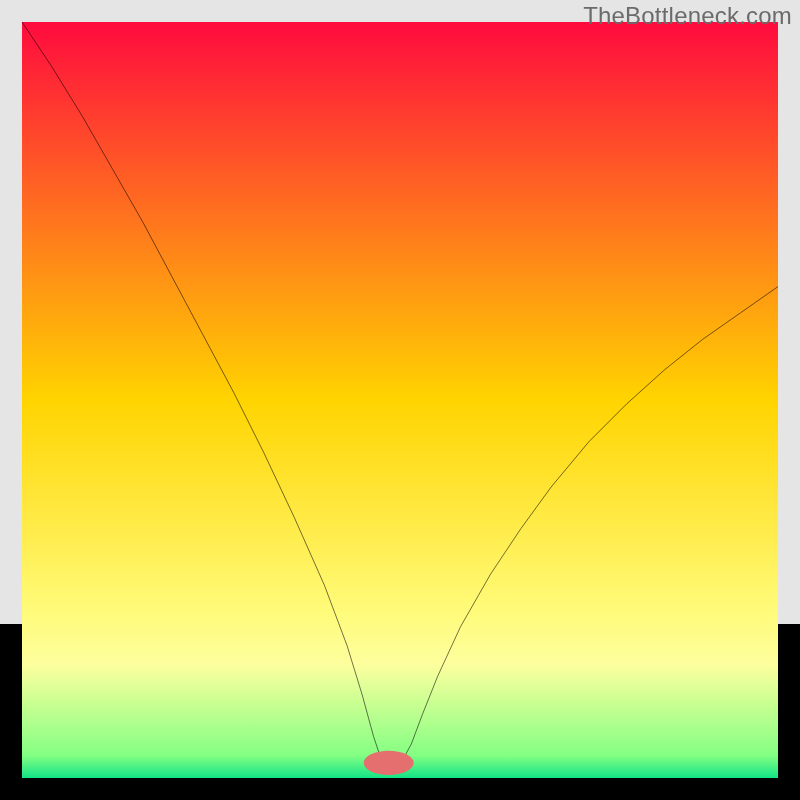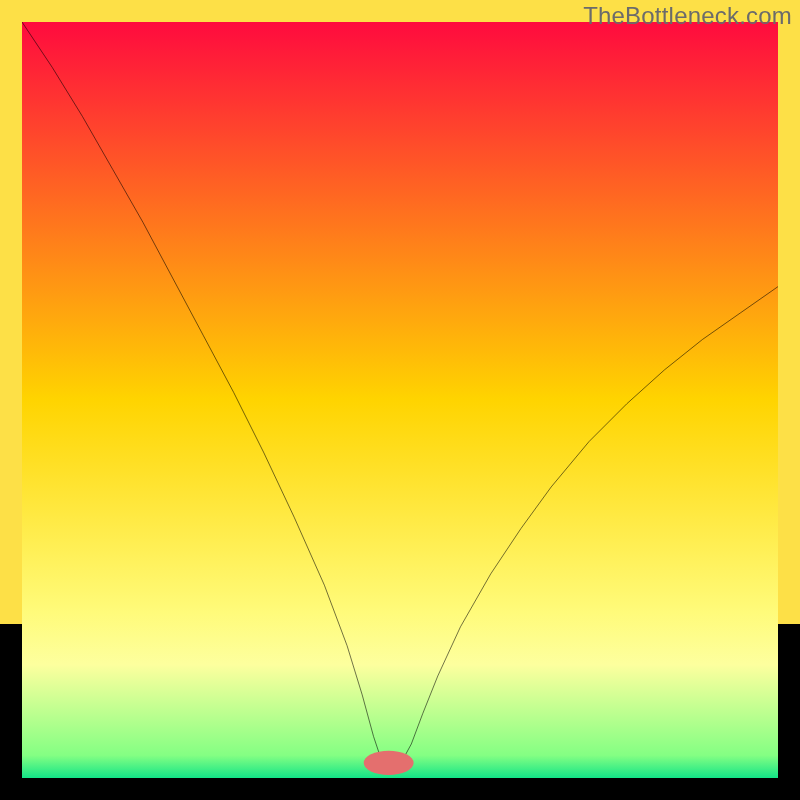--- a/index.html
+++ b/index.html
@@ -7,21 +7,21 @@
     padding: 0;
     width: 800px;
     height: 800px;
     background: #000;
     overflow: hidden;
   }
   .frame {
     position: relative;
     width: 800px;
     height: 624px;
-    background: #fde047;
+    background: #e5e5e5;
   }
   .plot {
     position: absolute;
     left: 22px;
     top: 22px;
     width: 756px;
     height: 756px;
   }
   .watermark {
     position: absolute;

